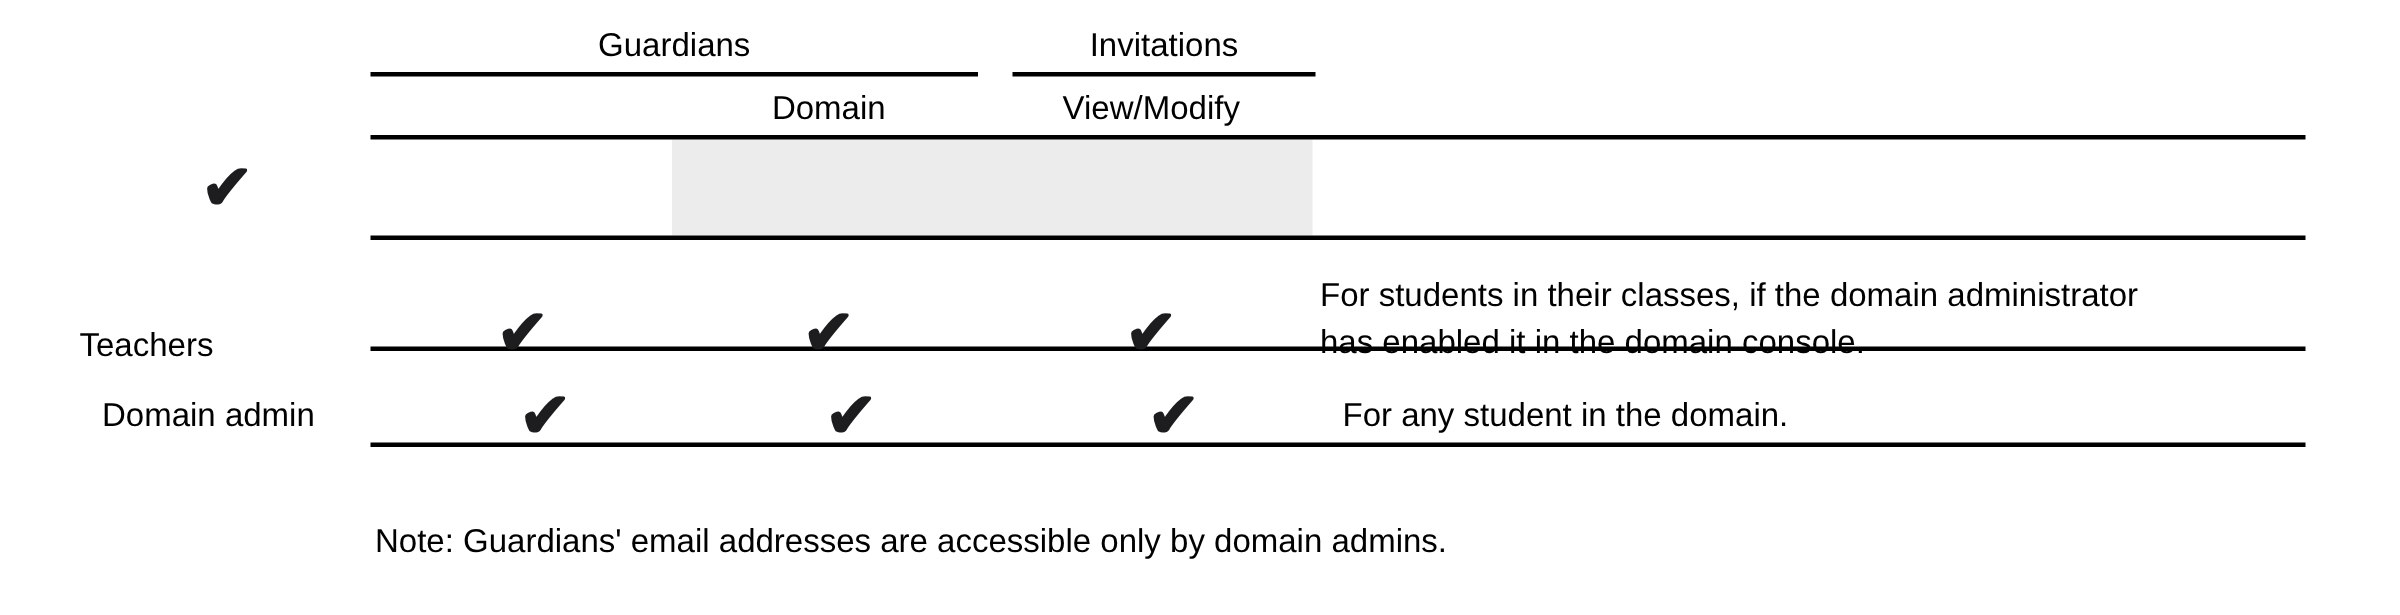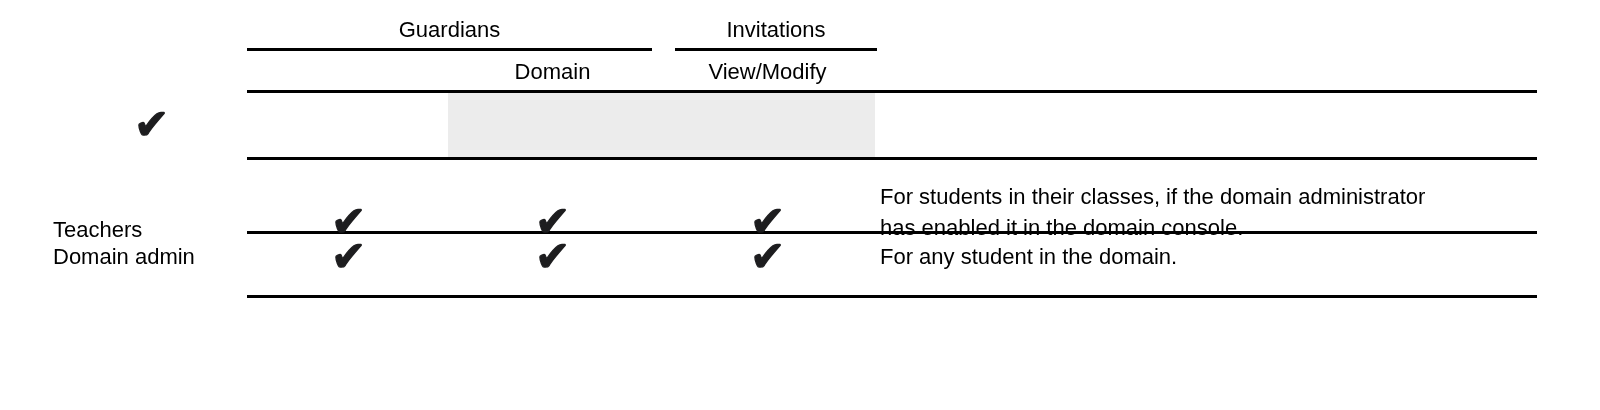--- a/index.html
+++ b/index.html
@@ -39,21 +39,21 @@
   #rule-2 { top: 231px; }
   #rule-3 { top: 295px; }
 
   
   .shaded-cell { left: 448px; top: 93px; width: 427px; height: 64px; }
 
   
   .row { left: 50px; width: 1487px; display: flex; align-items: center; }
   #row-students { top: 93px;  height: 64px; }
   #row-teachers { top: 172px; height: 71px; align-items: flex-end; }
-  #row-admin    { top: 226px; height: 61px; }
+  #row-admin    { top: 246px; height: 61px; margin-left: 15px; }
 
   .cell-role  { width: 197px; font-size: 22px; padding-left: 3px; }
   .cell-check { width: 203px; text-align: center; }
   .cell-check.c2 { width: 205px; }
   .cell-check.c3 { width: 225px; }
   .cell-desc  {
     width: 657px; font-size: 22px; line-height: 31px;
     white-space: pre-line;
   }
 
@@ -123,14 +123,15 @@
     </div>
     <div class="cell-check c2">
       <span class="check" style="color: rgb(29, 29, 31);">✔</span>
     </div>
     <div class="cell-check c3">
       <span class="check" style="color: rgb(29, 29, 31);">✔</span>
     </div>
     <div class="cell-desc">For any student in the domain.</div>
   </div>
 
+  <div class="abs footnote">Note: Guardians' email addresses are accessible only by domain admins.</div>
 
 </div>
 
 </body></html>

